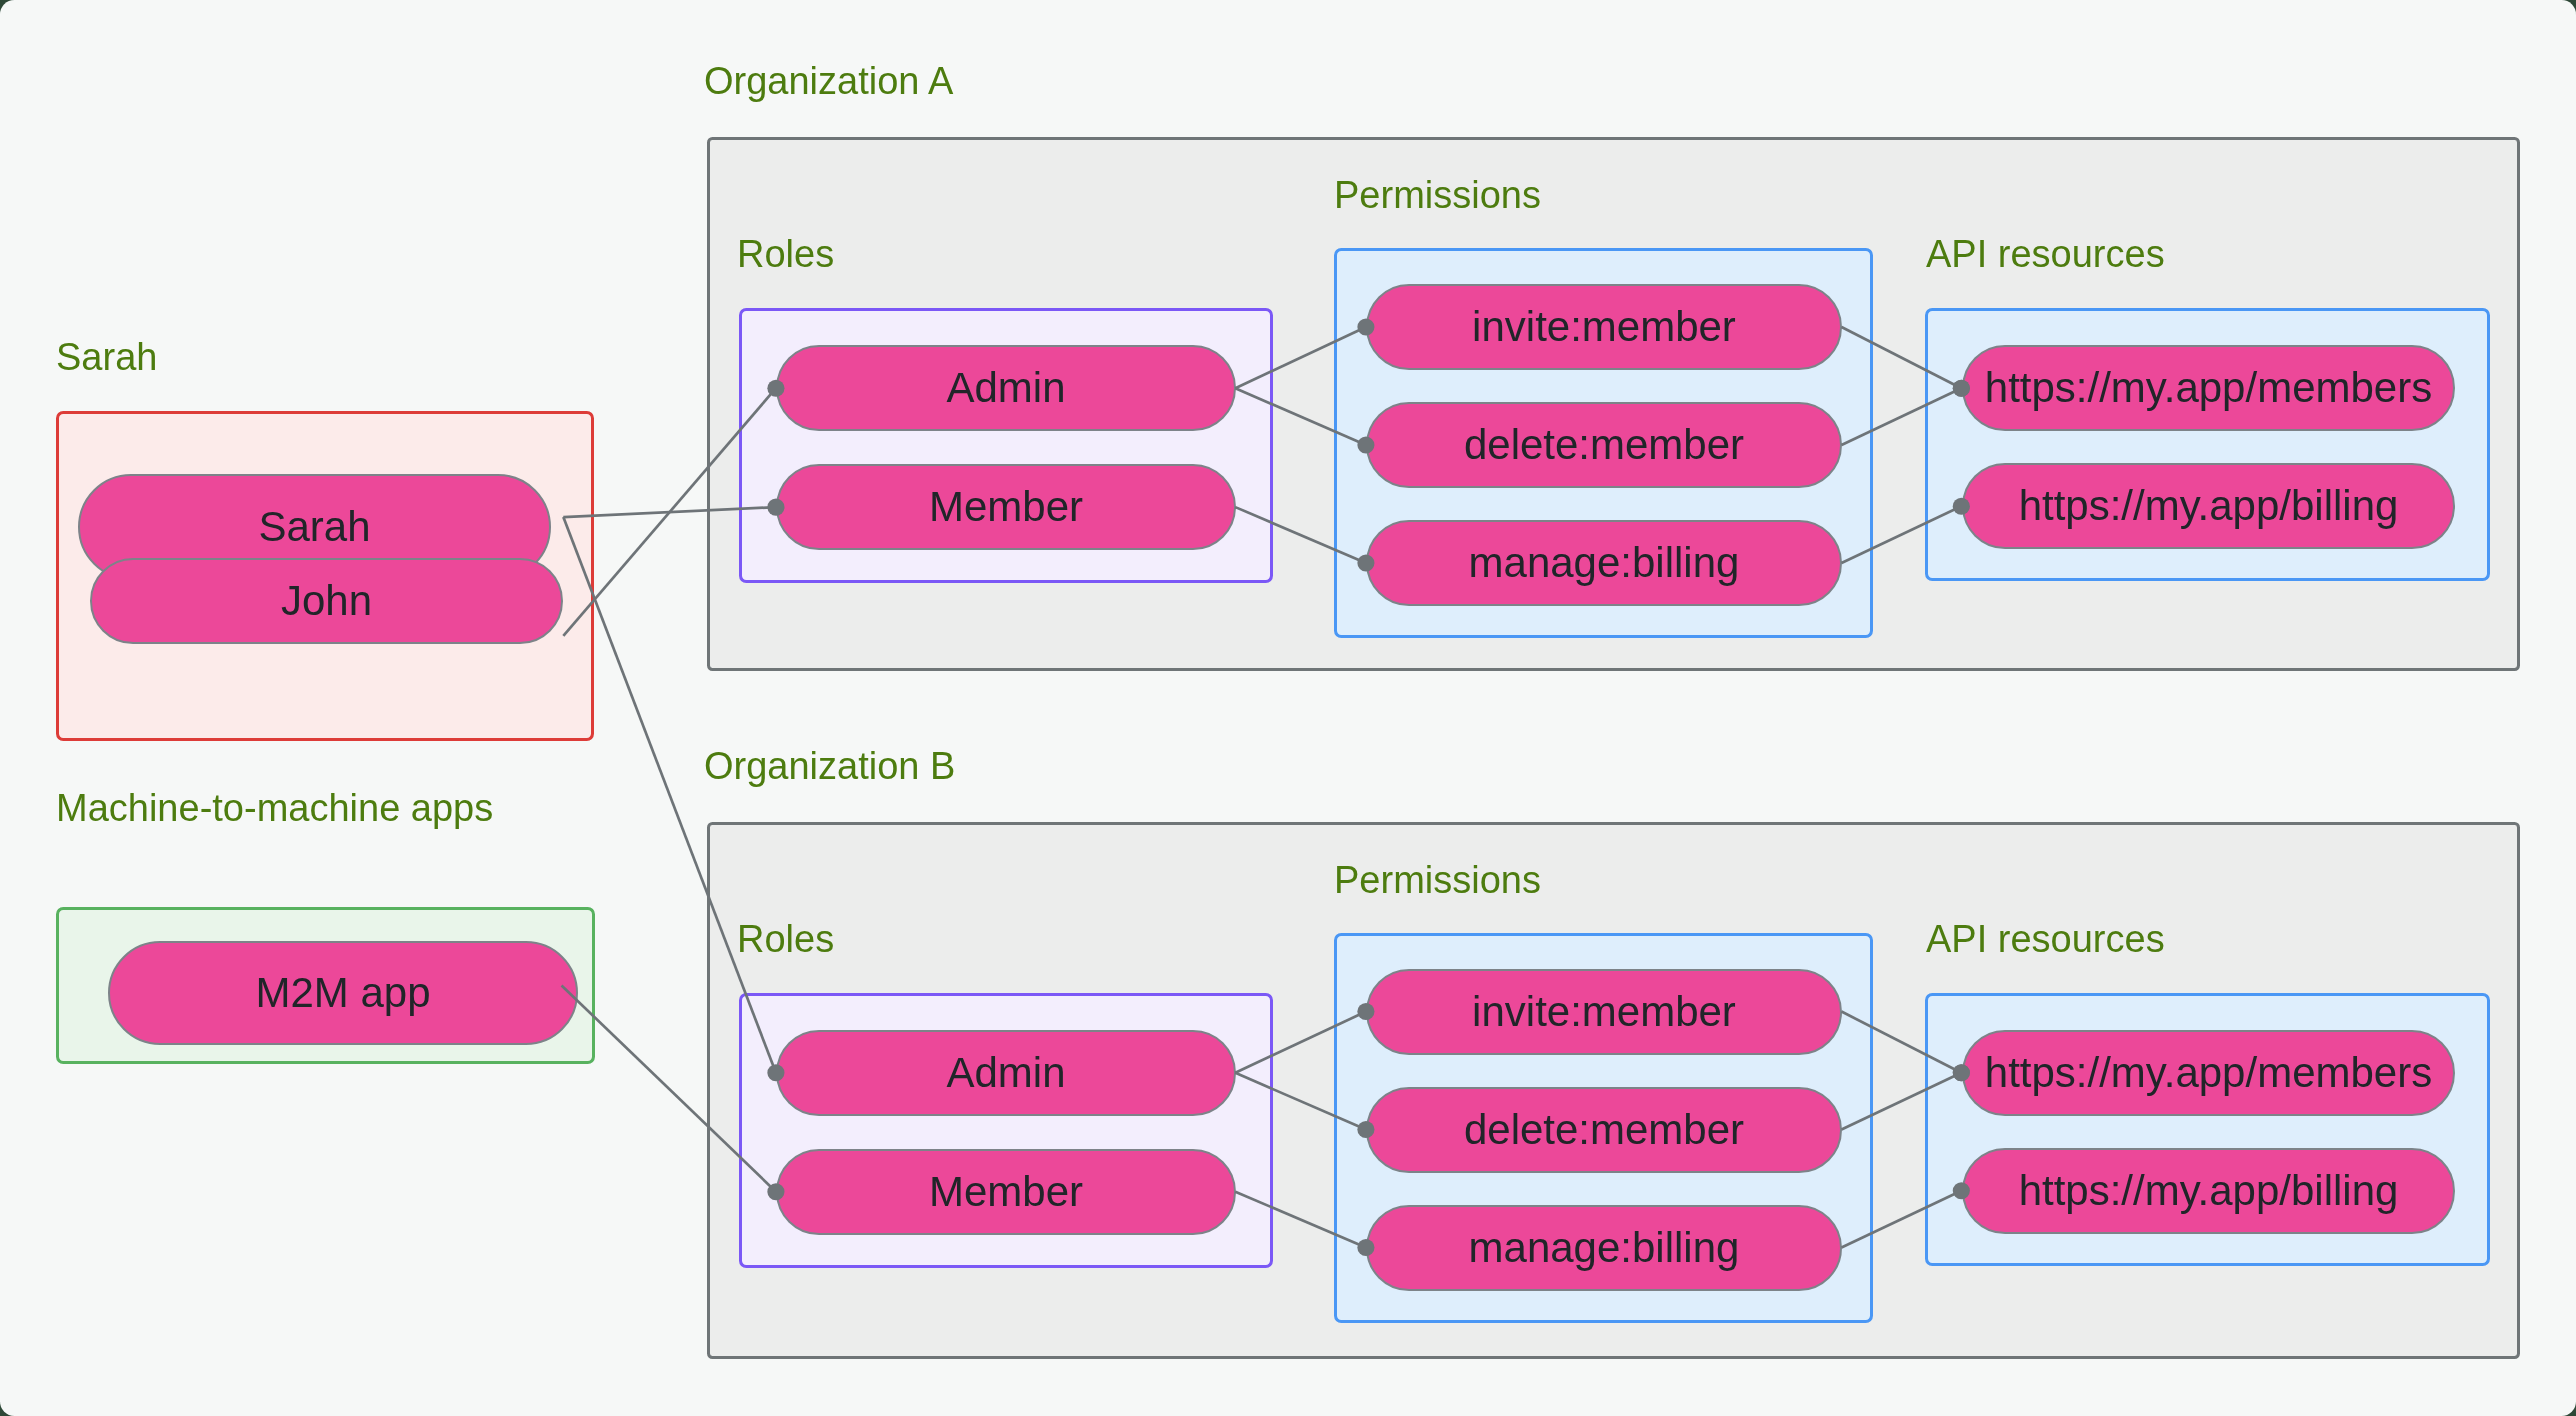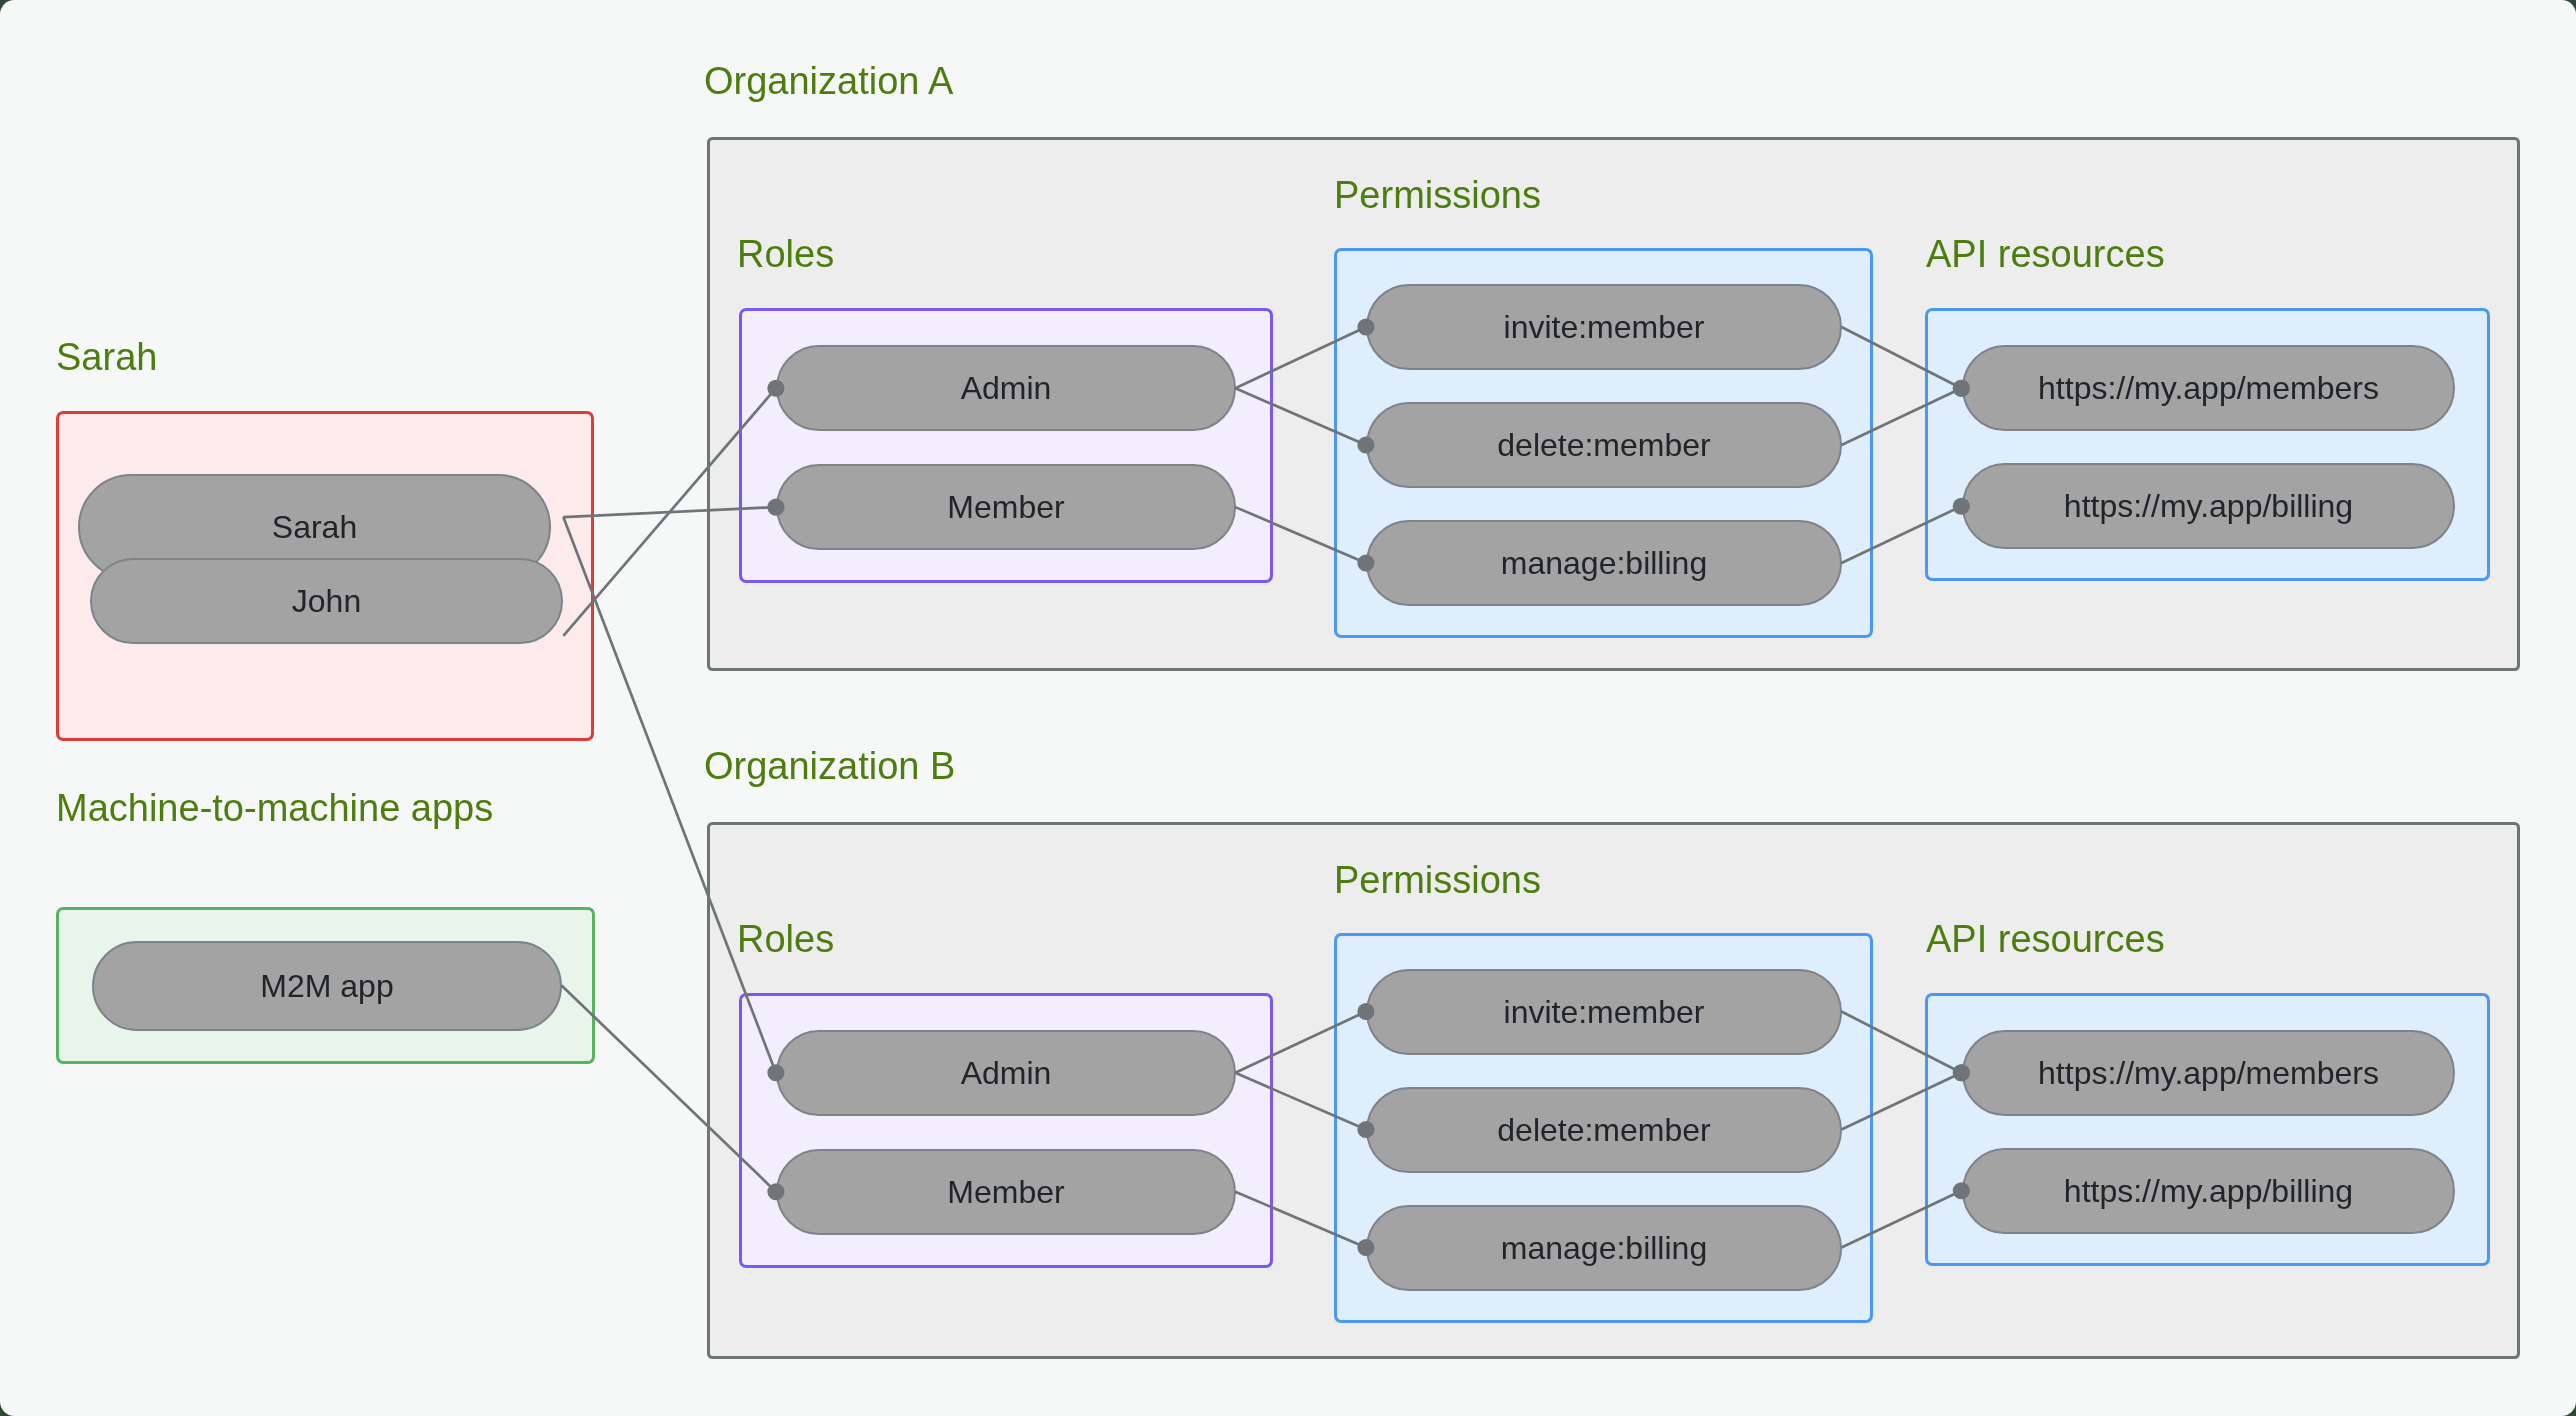--- a/index.html
+++ b/index.html
@@ -24,27 +24,27 @@
     border-radius: 7.2px;
   }
   .org-box     { background: #ecedec; border: 3.6px solid #6f7577; border-radius: 5.4px; }
   .red-box     { background: #fcebea; border: 3.6px solid #dd3c38; }
   .green-box   { background: #e9f5ea; border: 3.6px solid #58b25f; }
   .purple-box  { background: #f3eefd; border: 3.6px solid #7b58f6; }
   .blue-box    { background: #deeefc; border: 3.6px solid #4a97f5; }
   .pill {
     position: absolute;
     box-sizing: border-box;
-    background: #a3a3a3;
+    background: #ec4899;
     border: 2.7px solid #7d8389;
     border-radius: 54px;
     display: flex;
     align-items: center;
     justify-content: center;
-    font-size: 32px;
+    font-size: 42px;
     color: #212529;
     white-space: nowrap;
   }
   .diagram-label {
     position: absolute;
     font-size: 38px;
     font-weight: 500;
     color: #4d7c0f;
     line-height: 1.1;
     white-space: nowrap;
@@ -66,21 +66,21 @@
 
   <div class="group-box org-box" style="left:707px; top:822px; width:1813px; height:537px;"></div>
 
   <div class="diagram-label" style="left:56px; top:337px;">Sarah</div>
   <div class="group-box red-box" style="left:56px; top:411px; width:538px; height:330px;"></div>
   <div class="pill" style="left:78px; top:474px; width:473px; height:106px;">Sarah</div>
   <div class="pill" style="left:90px; top:558px; width:473px; height:86px;">John</div>
 
   <div class="diagram-label" style="left:56px; top:788px;">Machine-to-machine apps</div>
   <div class="group-box green-box" style="left:56px; top:907px; width:539px; height:157px;"></div>
-  <div class="pill" style="left:92px; top:941px; width:470px; height:90px;">M2M app</div>
+  <div class="pill" style="left:108px; top:941px; width:470px; height:104px;">M2M app</div>
 
   <div class="diagram-label" style="left:704px; top:61px;">Organization A</div>
   <div class="diagram-label" style="left:737px; top:234px;">Roles</div>
   <div class="group-box purple-box" style="left:739px; top:308px; width:534px; height:275px;"></div>
   <div class="pill" style="left:776px; top:345px; width:460px; height:86px;">Admin</div>
   <div class="pill" style="left:776px; top:464px; width:460px; height:86px;">Member</div>
 
   <div class="diagram-label" style="left:1334px; top:175px;">Permissions</div>
   <div class="group-box blue-box" style="left:1334px; top:248px; width:539px; height:390px;"></div>
   <div class="pill" style="left:1366px; top:284px; width:476px; height:86px;">invite:member</div>

